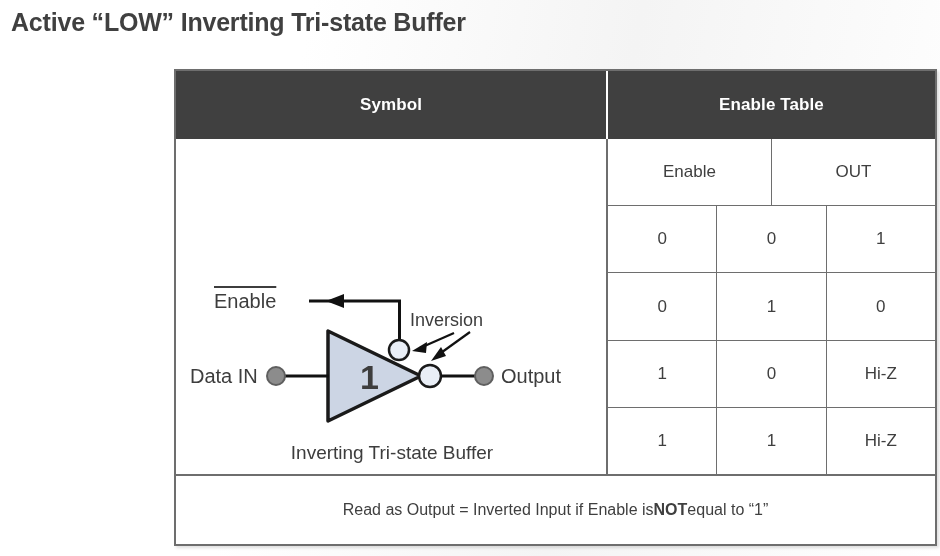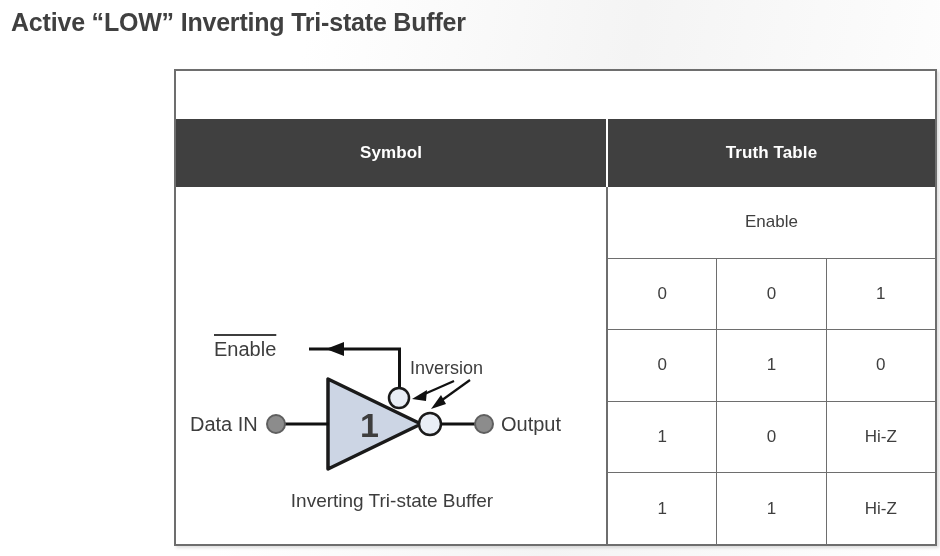--- a/index.html
+++ b/index.html
@@ -43,21 +43,20 @@
     flex-direction: column;
     box-shadow: 2px 2px 3px rgba(0,0,0,0.13);
   }
 
   
   .table-header {
     display: flex;
     height: 68px;
     flex: 0 0 68px;
     background: #404040;
-    margin-top: 48px;
   }
   .header-cell {
     display: flex;
     align-items: center;
     justify-content: center;
     color: #ffffff;
     font-size: 17px;
     font-weight: bold;
     letter-spacing: 0.1px;
   }
@@ -152,21 +151,21 @@
 </style>
 </head>
 <body>
 
 <div class="page-title">Active “LOW” Inverting Tri-state Buffer</div>
 
 <div class="info-table">
 
   <div class="table-header">
     <div class="header-cell header-symbol">Symbol</div>
-    <div class="header-cell header-truth">Truth Table</div>
+    <div class="header-cell header-truth">Enable Table</div>
   </div>
 
   <div class="table-body">
 
     <div class="symbol-pane">
       <svg class="symbol-svg" viewBox="0 0 432 341">
 
         <text id="enableText" class="lbl" x="38" y="169" font-size="20">Enable</text>
         <line id="enableBar" x1="38" y1="148" x2="100.28125" y2="148" stroke="#3d3d3d" stroke-width="2"></line>
 
@@ -209,20 +208,21 @@
         </g>
 
         <text class="lbl" x="216" y="320" font-size="19" text-anchor="middle" fill="#4a4a4a">Inverting Tri-state Buffer</text>
       </svg>
     </div>
 
     <div class="truth-pane">
 
       <div class="tt-row tt-head">
         <div class="tt-cell">Enable</div>
+        <div class="tt-cell">OUT</div>
       </div>
 
       <div class="tt-row">
         <div class="tt-cell">0</div>
         <div class="tt-cell">0</div>
         <div class="tt-cell">1</div>
       </div>
 
       <div class="tt-row">
         <div class="tt-cell">0</div>
@@ -238,14 +238,19 @@
 
       <div class="tt-row">
         <div class="tt-cell">1</div>
         <div class="tt-cell">1</div>
         <div class="tt-cell">Hi-Z</div>
       </div>
 
     </div>
   </div>
 
+  <div class="table-footer">
+    <span>Read as Output = Inverted Input if Enable is </span>
+      <b>NOT</b>
+      <span> equal to “1”</span>
+  </div>
 
 </div>
 
 </body></html>

